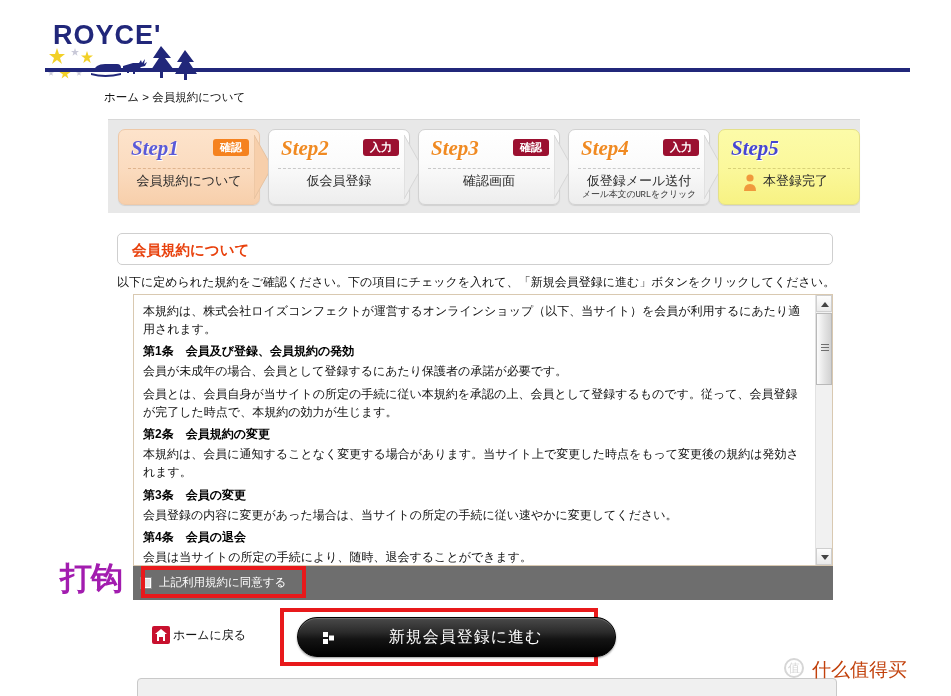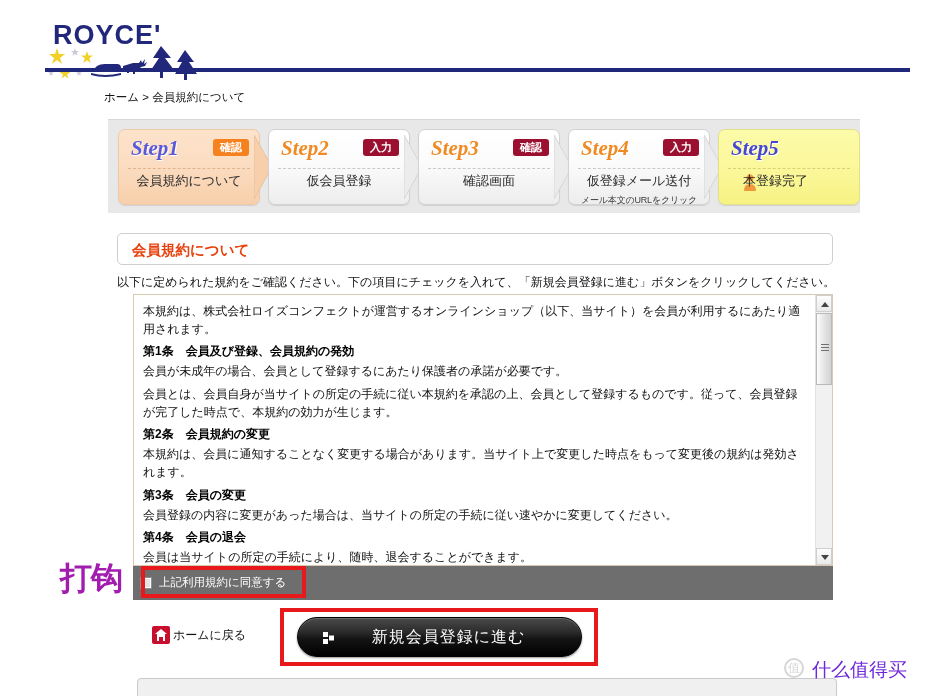--- a/index.html
+++ b/index.html
@@ -77,33 +77,34 @@
     border-top:1px dashed #c9c9c9;
   }
   .step.active .step-div { border-top-color:#dfb48e; }
   .step.done .step-div { border-top-color:#d8d178; }
   .step-label {
     position:absolute; left:0; right:0; top:44px;
     text-align:center; font-size:13px; color:#2a2a2a;
     font-weight:normal; line-height:1.15;
   }
   .step-sub {
-    position:absolute; left:0; right:0; top:64px;
+    position:absolute; left:0; right:0; top:58px;
     text-align:center; font-size:9px; color:#3a3a3a;
     letter-spacing:-0.2px;
+    font-family:Liberation Mono, monospace;
   }
   .arrow {
     position:absolute; top:9px; width:22px; height:76px;
     pointer-events:none;
   }
   .arrow svg { display:block; }
   .person {
     position:absolute; left:24px; top:44px; width:14px; height:17px;
   }
-  .step.done .step-label { text-align:left; padding-left:24px; font-size:13px; }
+  .step.done .step-label { text-align:left; padding-left:44px; font-size:13px; }
 
   
   #sect-head {
     position:absolute; left:117px; top:233px; width:716px; height:32px;
     background:#fff; border:1px solid #cfcfcf; border-radius:5px;
   }
   #sect-head-text {
     position:absolute; left:14px; top:7px;
     font-size:14.5px; font-weight:bold; color:#e8400c;
   }
@@ -199,21 +200,21 @@
     position:absolute; left:7px; top:11px; width:4px; height:4px; background:#c8102e;
   }
   #home-text { font-size:12px; color:#111; margin-left:3px; white-space:nowrap; }
 
   
   #hl-submit {
     position:absolute; left:280px; top:608px; width:318px; height:58px;
     border:4px solid #e8191b;
   }
   #submit-btn {
-    position:absolute; left:297px; top:617px; width:285px; height:40px;
+    position:absolute; left:297px; top:617px; width:319px; height:40px;
     border-radius:21px;
     background:linear-gradient(180deg,#4a4a4a 0%,#2a2a2a 38%,#141414 55%,#000 100%);
     border:1px solid #000;
     box-shadow:0 1px 2px rgba(0,0,0,0.4), inset 0 1px 0 rgba(255,255,255,0.18);
     display:flex; align-items:center; justify-content:center;
     cursor:pointer;
   }
   #submit-icon {
     position:absolute; left:25px; top:13px; width:14px; height:14px;
   }
@@ -225,21 +226,21 @@
   
   #bottom-box {
     position:absolute; left:137px; top:678px; width:700px; height:30px;
     background:#f0f0f0; border:1px solid #c9c9c9; border-radius:4px;
   }
   #wm-circle {
     position:absolute; left:784px; top:658px; width:20px; height:20px;
     border:2px solid #d6d6d6; border-radius:50%;
     font-size:12px; color:#d6d6d6; text-align:center; line-height:17px;
   }
-  #wm-text { position:absolute; left:812px; top:657px; font-size:19px; color:#6d28d9; white-space:nowrap; }
+  #wm-text { position:absolute; left:812px; top:657px; font-size:19px; color:#c2410c; white-space:nowrap; }
 </style>
 </head>
 <body>
 
 <div id="page">
 
   <div id="header">
     <div id="logo">
       <div id="logo-text">ROYCE'</div>
       <div id="logo-art">

